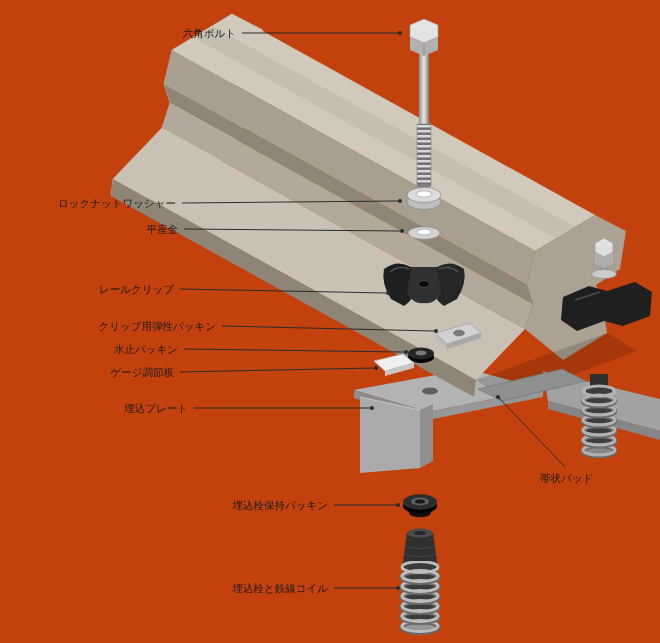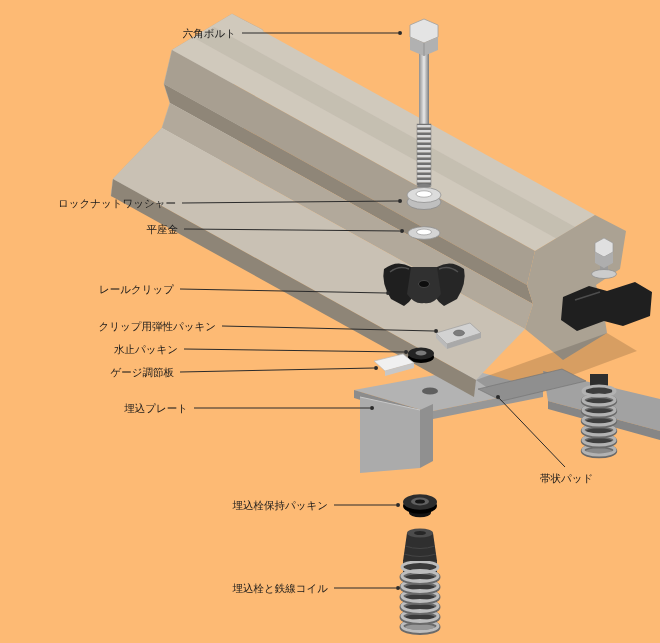--- a/index.html
+++ b/index.html
@@ -1,16 +1,16 @@
 <!DOCTYPE html>
 <html><head>
 <meta charset="utf-8">
 <style>
   html,body{margin:0;padding:0;background:#ffffff;}
-  .canvas{position:relative;width:660px;height:643px;background:#fdba74;overflow:hidden;
+  .canvas{position:relative;width:660px;height:643px;background:#c2410c;overflow:hidden;
           font-family:"Liberation Sans","DejaVu Sans",sans-serif;}
   svg{display:block;}
   text.lbl{font-size:10.5px;fill:#1a1a1a;font-family:"Liberation Sans","DejaVu Sans",sans-serif;}
   .leader{stroke:#2b2b2b;stroke-width:1;}
   .dot{fill:#2b2b2b;}
 </style>
 </head>
 <body>
 
 <div class="canvas">

